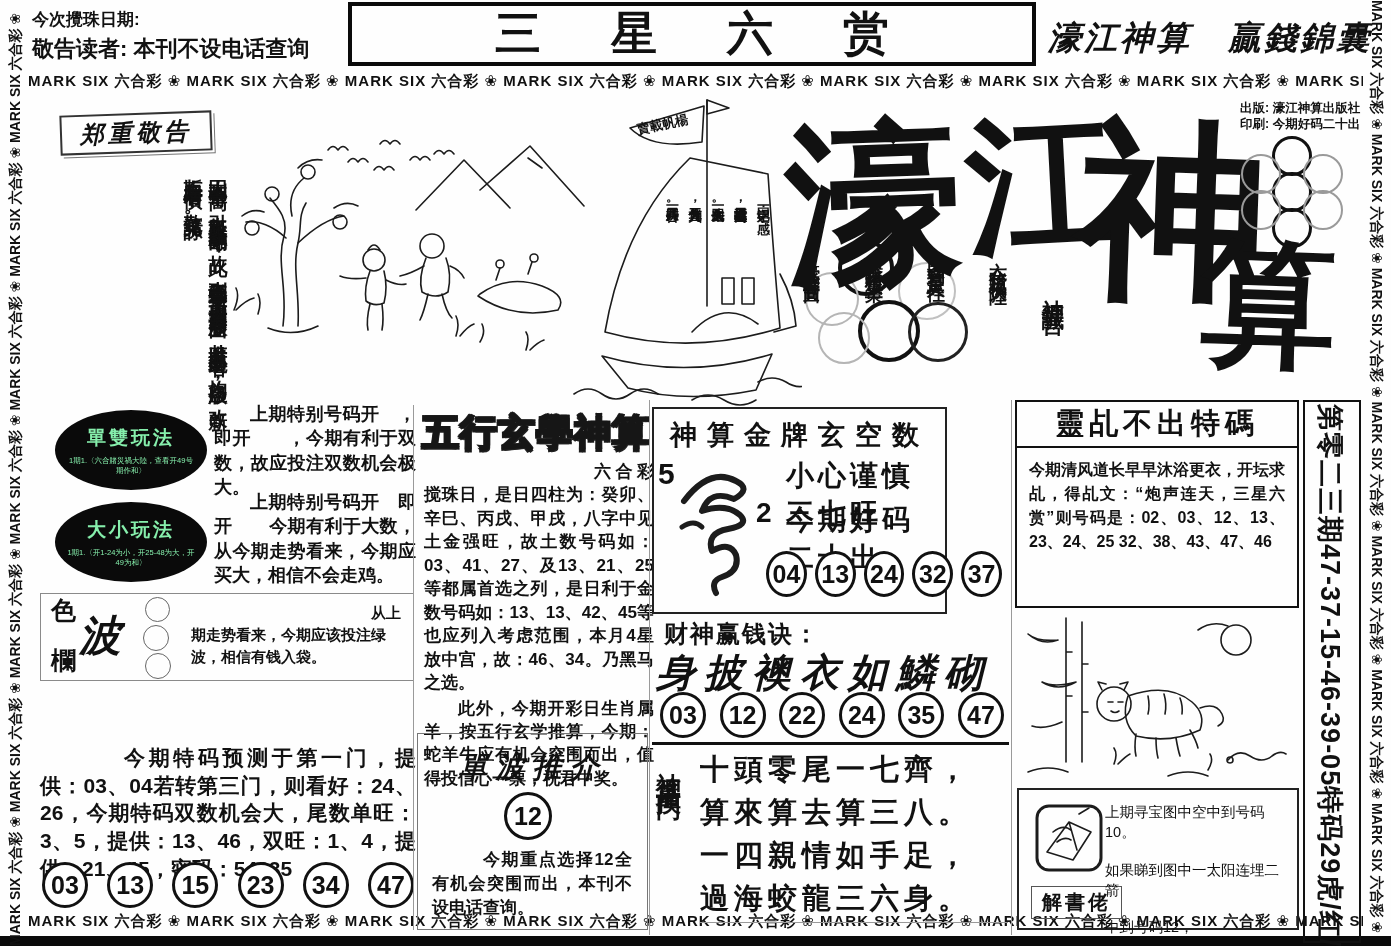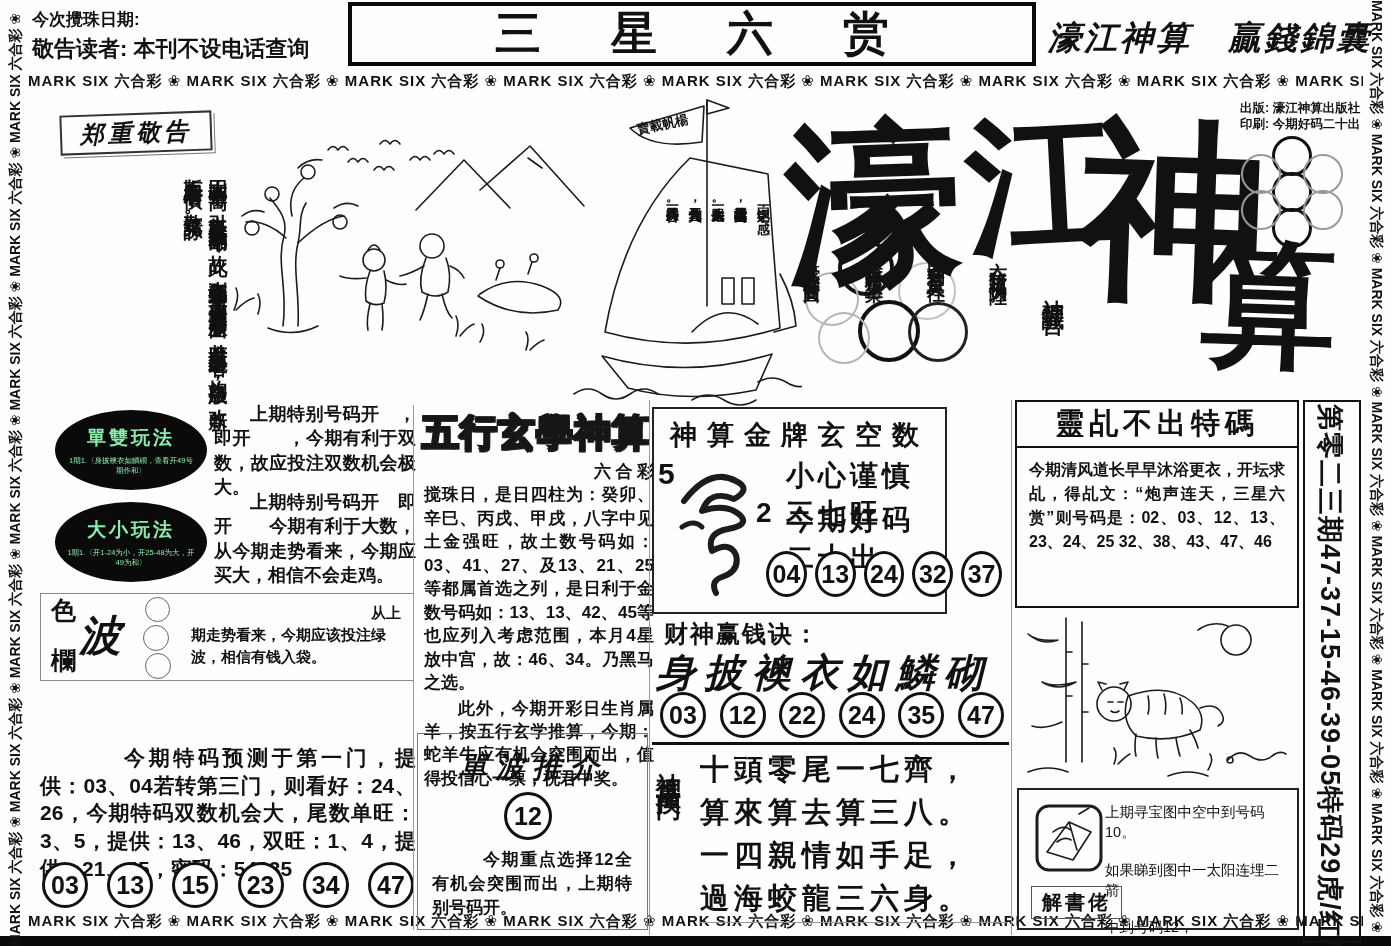--- a/index.html
+++ b/index.html
@@ -153,21 +153,21 @@
     <div class="ring" style="left:1241px;top:190px;width:40px;height:40px;border:2px solid #9a9a9a;"></div>
     <div class="ring" style="left:1303px;top:154px;width:40px;height:40px;border:2px solid #9a9a9a;"></div>
     <div class="ring" style="left:1303px;top:190px;width:40px;height:40px;border:2px solid #9a9a9a;"></div>
   </div>
 
   <div class="abs b" style="left:60px;top:113px;width:152px;height:40px;border:2px solid #333;transform:rotate(-2deg);display:flex;align-items:center;justify-content:center;font-size:24px;font-style:italic;letter-spacing:4px;box-shadow:2px 2px 0 #fff, 3px 3px 0 #777;">郑重敬告</div>
   <div class="abs vtext b" style="left:46px;top:164px;width:184px;height:234px;font-size:19px;line-height:1.3;letter-spacing:2px;">因本刊中率奇高，引來無耻之徒盜版翻印，故此，本刊從二零零三年第一百一十四期起改為新版面，若以老版面出現者，均為盜版，改新版面后若有不慣，敬請見諒。</div>
 
   <div class="abs badge" style="left:55px;top:410px;width:152px;height:80px;">
     <div class="bt">單雙玩法</div>
-    <div class="bn">1期1.〈身披襖衣如鱗砌，查看开49号期作和〉</div>
+    <div class="bn">1期1.〈六合賭災禍大陸，查看开49号期作和〉</div>
   </div>
   <p class="abs b just" style="left:214px;top:402px;width:202px;font-size:18px;line-height:1.35;text-indent:2em;">上期特别号码开　，即开　　，今期有利于双数，故应投注双数机会极大。</p>
 
   <div class="abs badge" style="left:55px;top:502px;width:152px;height:80px;">
     <div class="bt">大小玩法</div>
     <div class="bn">1期1.〈开1-24为小，开25-48为大，开49为和〉</div>
   </div>
   <p class="abs b just" style="left:214px;top:490px;width:202px;font-size:18px;line-height:1.35;text-indent:2em;">上期特别号码开　即开　　今期有利于大数，从今期走势看来，今期应买大，相信不会走鸡。</p>
 
   <div class="abs" style="left:40px;top:593px;width:374px;height:88px;border:1px solid #8a8a8a;">
@@ -194,21 +194,21 @@
 
   <div class="abs b hollow-black" style="left:422px;top:408px;font-size:37px;letter-spacing:1px;white-space:nowrap;">五行玄學神算</div>
   <div class="abs" style="left:424px;top:460px;width:230px;">
     <p class="b just" style="font-size:17px;line-height:1.38;text-indent:10em;">六合彩搅珠日，是日四柱为：癸卯、辛巳、丙戌、甲戌，八字中见土金强旺，故土数号码如：03、41、27、及13、21、25等都属首选之列，是日利于金数号码如：13、13、42、45等也应列入考虑范围，本月4星放中宫，故：46、34。乃黑马之选。</p>
     <p class="b just" style="font-size:17px;line-height:1.38;text-indent:2em;margin-top:2px;">此外，今期开彩日生肖属羊，按五行玄学推算，今期：蛇羊牛应有机会突围而出，值得投信心一票，祝君中奖。</p>
   </div>
 
   <div class="abs" style="left:417px;top:733px;width:231px;height:197px;border:1.5px solid #777;">
     <div class="serif b" style="text-align:center;margin-top:14px;font-size:29px;letter-spacing:8px;font-style:italic;">單波推介</div>
     <div class="num-ball ball-sm" style="position:absolute;left:86px;top:58px;">12</div>
-    <p class="b just" style="position:absolute;left:14px;top:114px;width:200px;font-size:17px;line-height:1.4;text-indent:3em;">今期重点选择12全有机会突围而出，上期特别号码开。</p>
+    <p class="b just" style="position:absolute;left:14px;top:114px;width:200px;font-size:17px;line-height:1.4;text-indent:3em;">今期重点选择12全有机会突围而出，本刊不设电话查询。</p>
   </div>
 
   <div class="abs" style="left:649px;top:400px;width:1px;height:535px;background:#9a9a9a;"></div>
   <div class="abs" style="left:1011px;top:400px;width:1px;height:535px;background:#9a9a9a;"></div>
 
   <div class="abs" style="left:652px;top:407px;width:295px;height:207px;border:2px solid #222;">
     <div class="b" style="text-align:center;margin-top:8px;font-size:27px;letter-spacing:10px;">神算金牌玄空数</div>
     <span class="abs b" style="left:4px;top:48px;font-size:30px;">5</span>
     <svg class="abs" style="left:14px;top:52px;" width="110" height="140" viewBox="0 0 110 140">
       <path style="stroke-width:6;" d="M16,40 Q42,6 68,20 Q84,28 66,38 Q42,28 34,50 Q58,42 72,54 Q82,64 60,68 Q38,72 44,90 Q62,80 68,94 Q72,110 54,116 Q42,120 48,132"></path>

